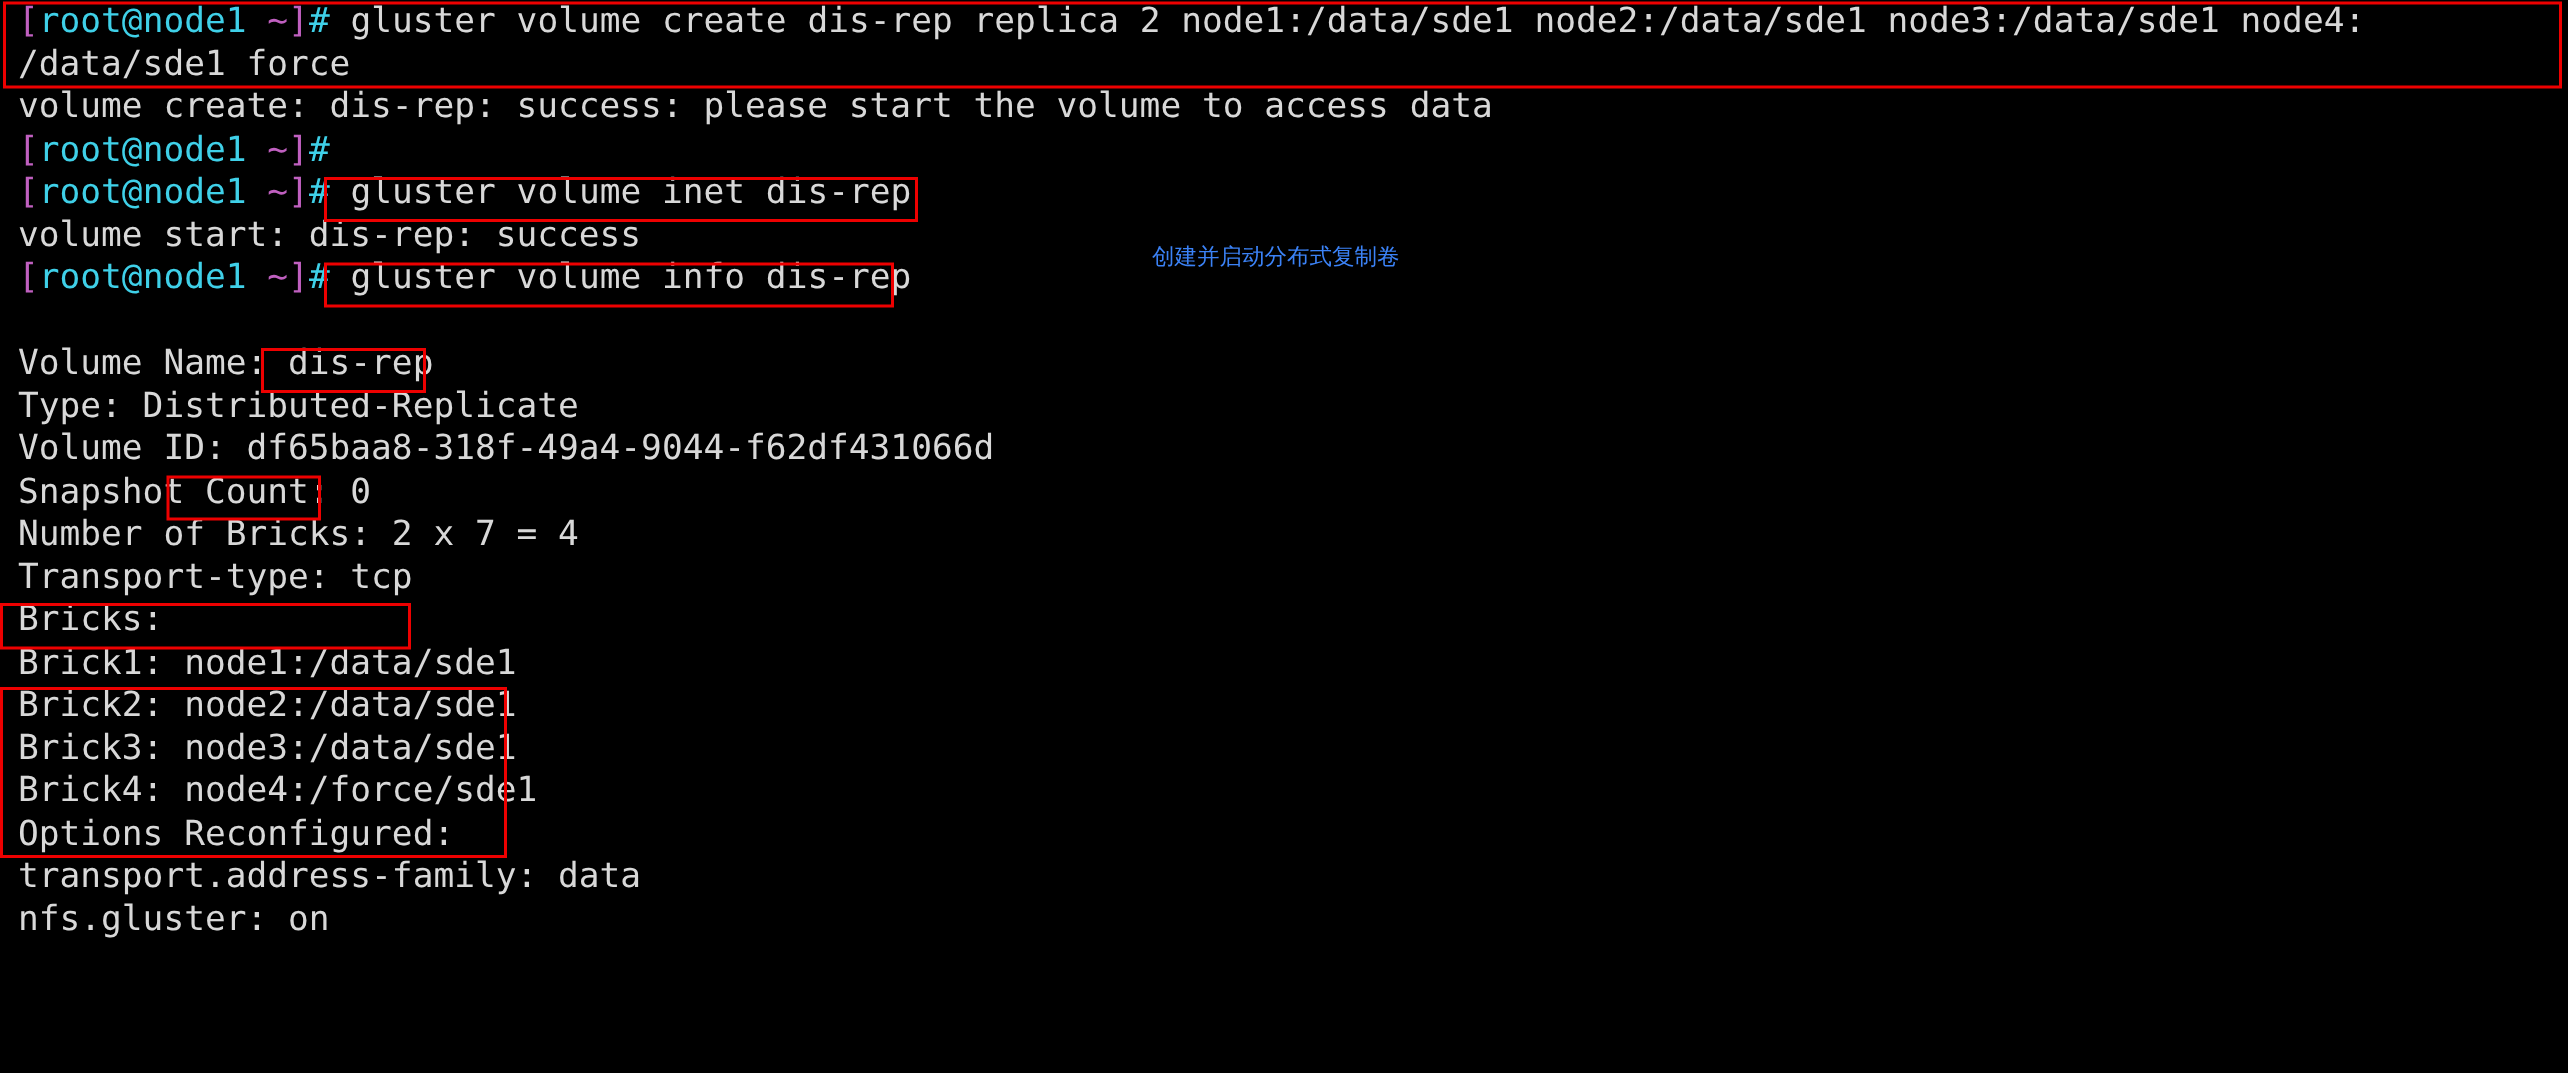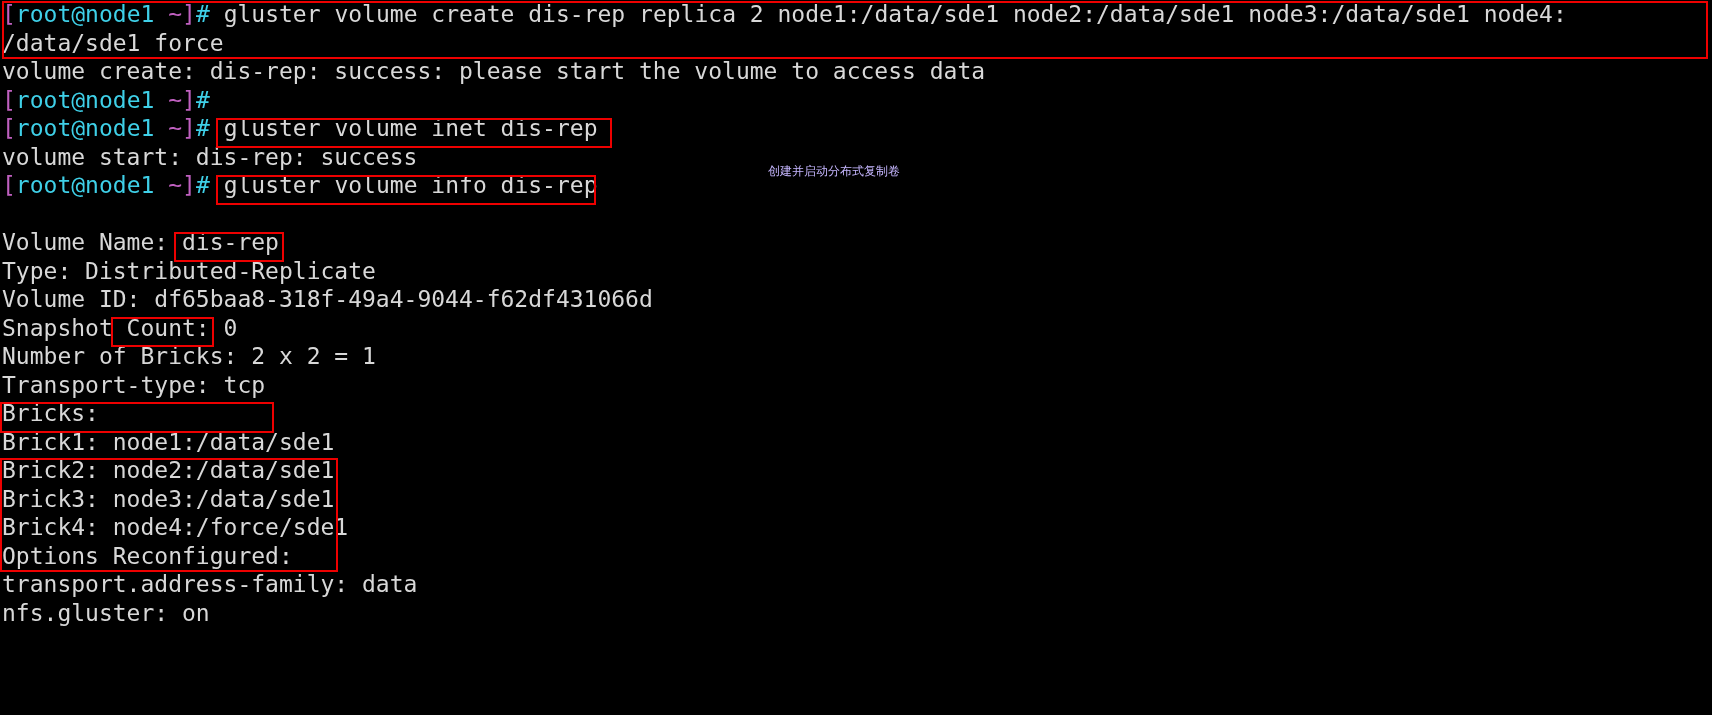--- a/index.html
+++ b/index.html
@@ -21,41 +21,41 @@
     font-size: 23px;
     line-height: 28.5px;
     color: #d8d8d8;
     padding: 0;
     box-sizing: border-box;
   }
   .line {
     position: relative;
     white-space: pre;
     height: 28.5px;
-    padding-left: 2px;
+    padding-left: 12px;
     letter-spacing: 0px;
   }
   .bracket { color: #c060c0; }
   .user-host { color: #3fd0e8; }
   .hash { color: #3fd0e8; }
   .tilde { color: #c060c0; }
   .out { color: #d8d8d8; }
 
   
   .box {
     position: absolute;
     border: 2px solid #ee0000;
     box-sizing: border-box;
     pointer-events: none;
   }
   .annot-cn {
     position: absolute;
-    color: #c4b5fd;
+    color: #3b82f6;
     font-family: "DejaVu Sans", sans-serif;
-    font-size: 12px;
+    font-size: 15px;
     line-height: 18px;
     white-space: nowrap;
   }
 </style>
 </head>
 <body>
 
 <div class="terminal">
 
   <div class="line"><span class="bracket">[</span><span class="user-host">root@node1</span><span class="out"> </span><span class="tilde">~</span><span class="bracket">]</span><span class="hash">#</span><span class="out"> gluster volume create dis-rep replica 2 node1:/data/sde1 node2:/data/sde1 node3:/data/sde1 node4:</span></div>
@@ -71,21 +71,21 @@
   <div class="line"><span class="out">volume start: dis-rep: success</span></div>
 
   <div class="line"><span class="bracket">[</span><span class="user-host">root@node1</span><span class="out"> </span><span class="tilde">~</span><span class="bracket">]</span><span class="hash">#</span><span class="out"> gluster volume info dis-rep</span></div>
 
   <div class="line"><span class="out"></span></div>
 
   <div class="line"><span class="out">Volume Name: dis-rep</span></div>
   <div class="line"><span class="out">Type: Distributed-Replicate</span></div>
   <div class="line"><span class="out">Volume ID: df65baa8-318f-49a4-9044-f62df431066d</span></div>
   <div class="line"><span class="out">Snapshot Count: 0</span></div>
-  <div class="line"><span class="out">Number of Bricks: 2 x 2 = 1</span></div>
+  <div class="line"><span class="out">Number of Bricks: 2 x 7 = 4</span></div>
   <div class="line"><span class="out">Transport-type: tcp</span></div>
   <div class="line"><span class="out">Bricks:</span></div>
   <div class="line"><span class="out">Brick1: node1:/data/sde1</span></div>
   <div class="line"><span class="out">Brick2: node2:/data/sde1</span></div>
   <div class="line"><span class="out">Brick3: node3:/data/sde1</span></div>
   <div class="line"><span class="out">Brick4: node4:/force/sde1</span></div>
   <div class="line"><span class="out">Options Reconfigured:</span></div>
   <div class="line"><span class="out">transport.address-family: data</span></div>
   <div class="line"><span class="out">nfs.gluster: on</span></div>
 

